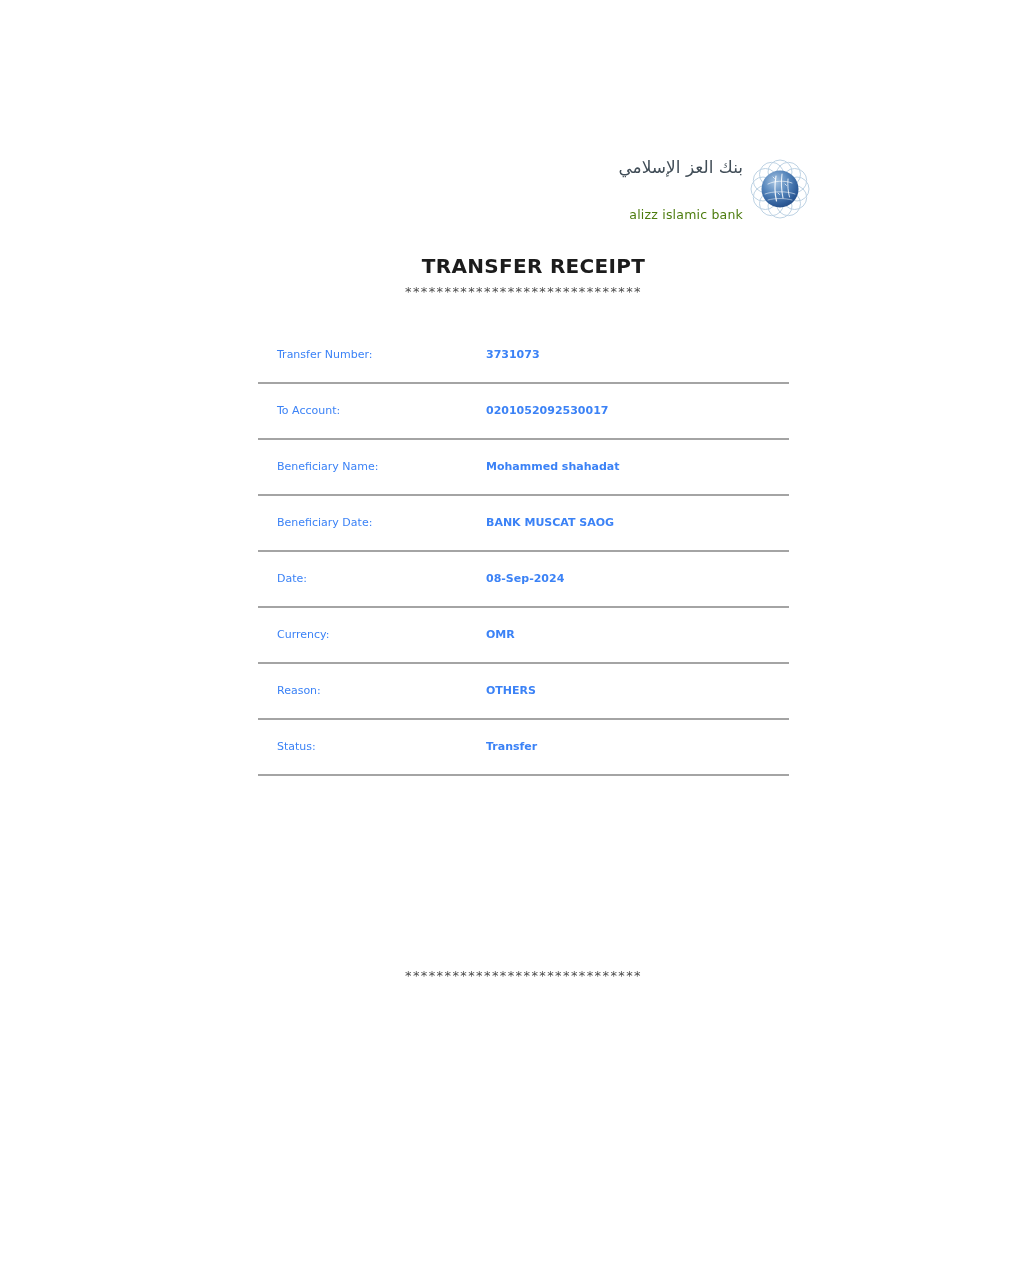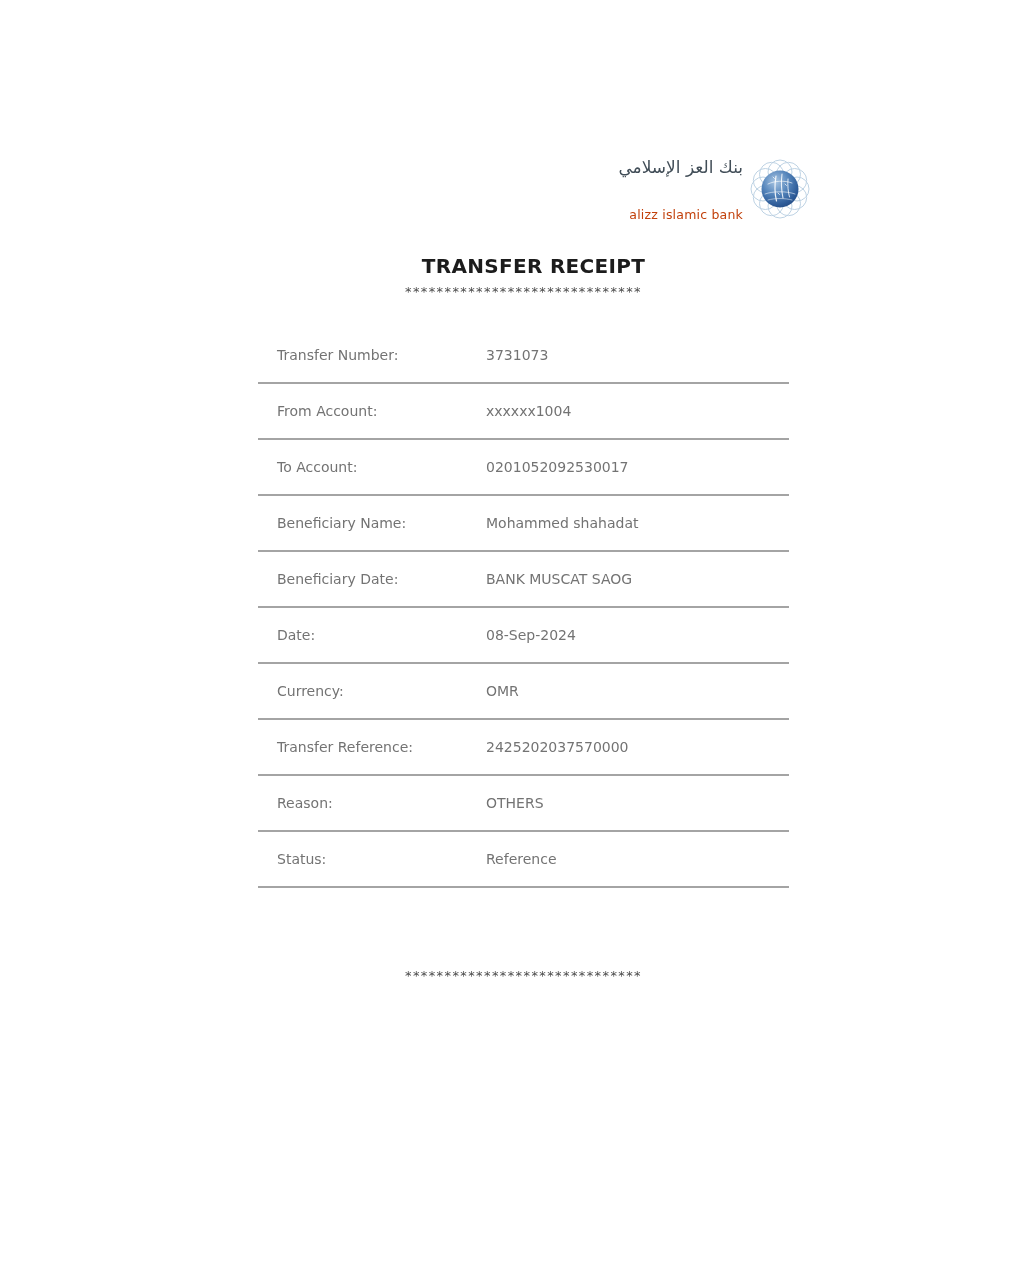--- a/index.html
+++ b/index.html
@@ -14,21 +14,21 @@
   .logo-row{
     position:absolute;top:157px;left:620px;width:190px;height:64px;
     display:flex;align-items:center;justify-content:flex-end;gap:7px;
   }
   .logo-text{display:flex;flex-direction:column;align-items:flex-end;text-align:right;gap:28px;}
   .logo-arabic{
     font-size:17px;line-height:23px;color:#414d57;
     font-family:"DejaVu Sans",sans-serif;direction:rtl;white-space:nowrap;
   }
   .logo-latin{
-    font-size:12.5px;line-height:15px;color:#c2410c;letter-spacing:0.2px;white-space:nowrap;
+    font-size:12.5px;line-height:15px;color:#4d7c0f;letter-spacing:0.2px;white-space:nowrap;
   }
   .logo-mark{width:60px;height:60px;flex:0 0 auto;}
   
   .receipt-title{
     position:absolute;top:254px;left:268px;width:531px;
     text-align:center;font-size:20px;font-weight:bold;color:#1c1c1c;
     letter-spacing:0.3px;line-height:24px;
   }
   .stars{
     position:absolute;left:258px;width:531px;text-align:center;
@@ -37,26 +37,26 @@
   }
   .stars-top{top:285px;}
   .stars-bottom{top:969px;}
   
   .receipt-table{
     position:absolute;top:328px;left:258px;width:531px;
     border-collapse:collapse;table-layout:fixed;
   }
   .receipt-table td{
     padding:17px 0;
-    font-size:14px;line-height:20px;color:#737373;
+    font-size:11px;line-height:20px;color:#3b82f6;
     vertical-align:middle;
   }
   .receipt-table tr{border-bottom:2px solid #a4a4a4;}
   .cell-label{width:228px;padding-left:19px !important;box-sizing:border-box;}
-  .cell-value{width:303px;}
+  .cell-value{width:303px;font-weight:bold;}
 </style>
 </head>
 <body>
 
 <div class="page">
 
   <div class="logo-row">
     <div class="logo-text">
       <div class="logo-arabic" dir="rtl">بنك العز الإسلامي</div>
       <div class="logo-latin">alizz islamic bank</div>
@@ -100,53 +100,45 @@
   <div class="receipt-title">TRANSFER RECEIPT</div>
   <div class="stars stars-top">******************************</div>
 
   <table class="receipt-table">
     <tbody>
         <tr>
           <td class="cell-label">Transfer Number:</td>
           <td class="cell-value">3731073</td>
         </tr>
         <tr>
-          <td class="cell-label">From Account:</td>
-          <td class="cell-value">xxxxxx1004</td>
-        </tr>
-        <tr>
           <td class="cell-label">To Account:</td>
           <td class="cell-value">0201052092530017</td>
         </tr>
         <tr>
           <td class="cell-label">Beneficiary Name:</td>
           <td class="cell-value">Mohammed shahadat</td>
         </tr>
         <tr>
           <td class="cell-label">Beneficiary Date:</td>
           <td class="cell-value">BANK MUSCAT SAOG</td>
         </tr>
         <tr>
           <td class="cell-label">Date:</td>
           <td class="cell-value">08-Sep-2024</td>
         </tr>
         <tr>
           <td class="cell-label">Currency:</td>
           <td class="cell-value">OMR</td>
         </tr>
         <tr>
-          <td class="cell-label">Transfer Reference:</td>
-          <td class="cell-value">2425202037570000</td>
-        </tr>
-        <tr>
           <td class="cell-label">Reason:</td>
           <td class="cell-value">OTHERS</td>
         </tr>
         <tr>
           <td class="cell-label">Status:</td>
-          <td class="cell-value">Reference</td>
+          <td class="cell-value">Transfer</td>
         </tr>
       </tbody>
   </table>
 
   <div class="stars stars-bottom">******************************</div>
 
 </div>
 
 </body></html>

